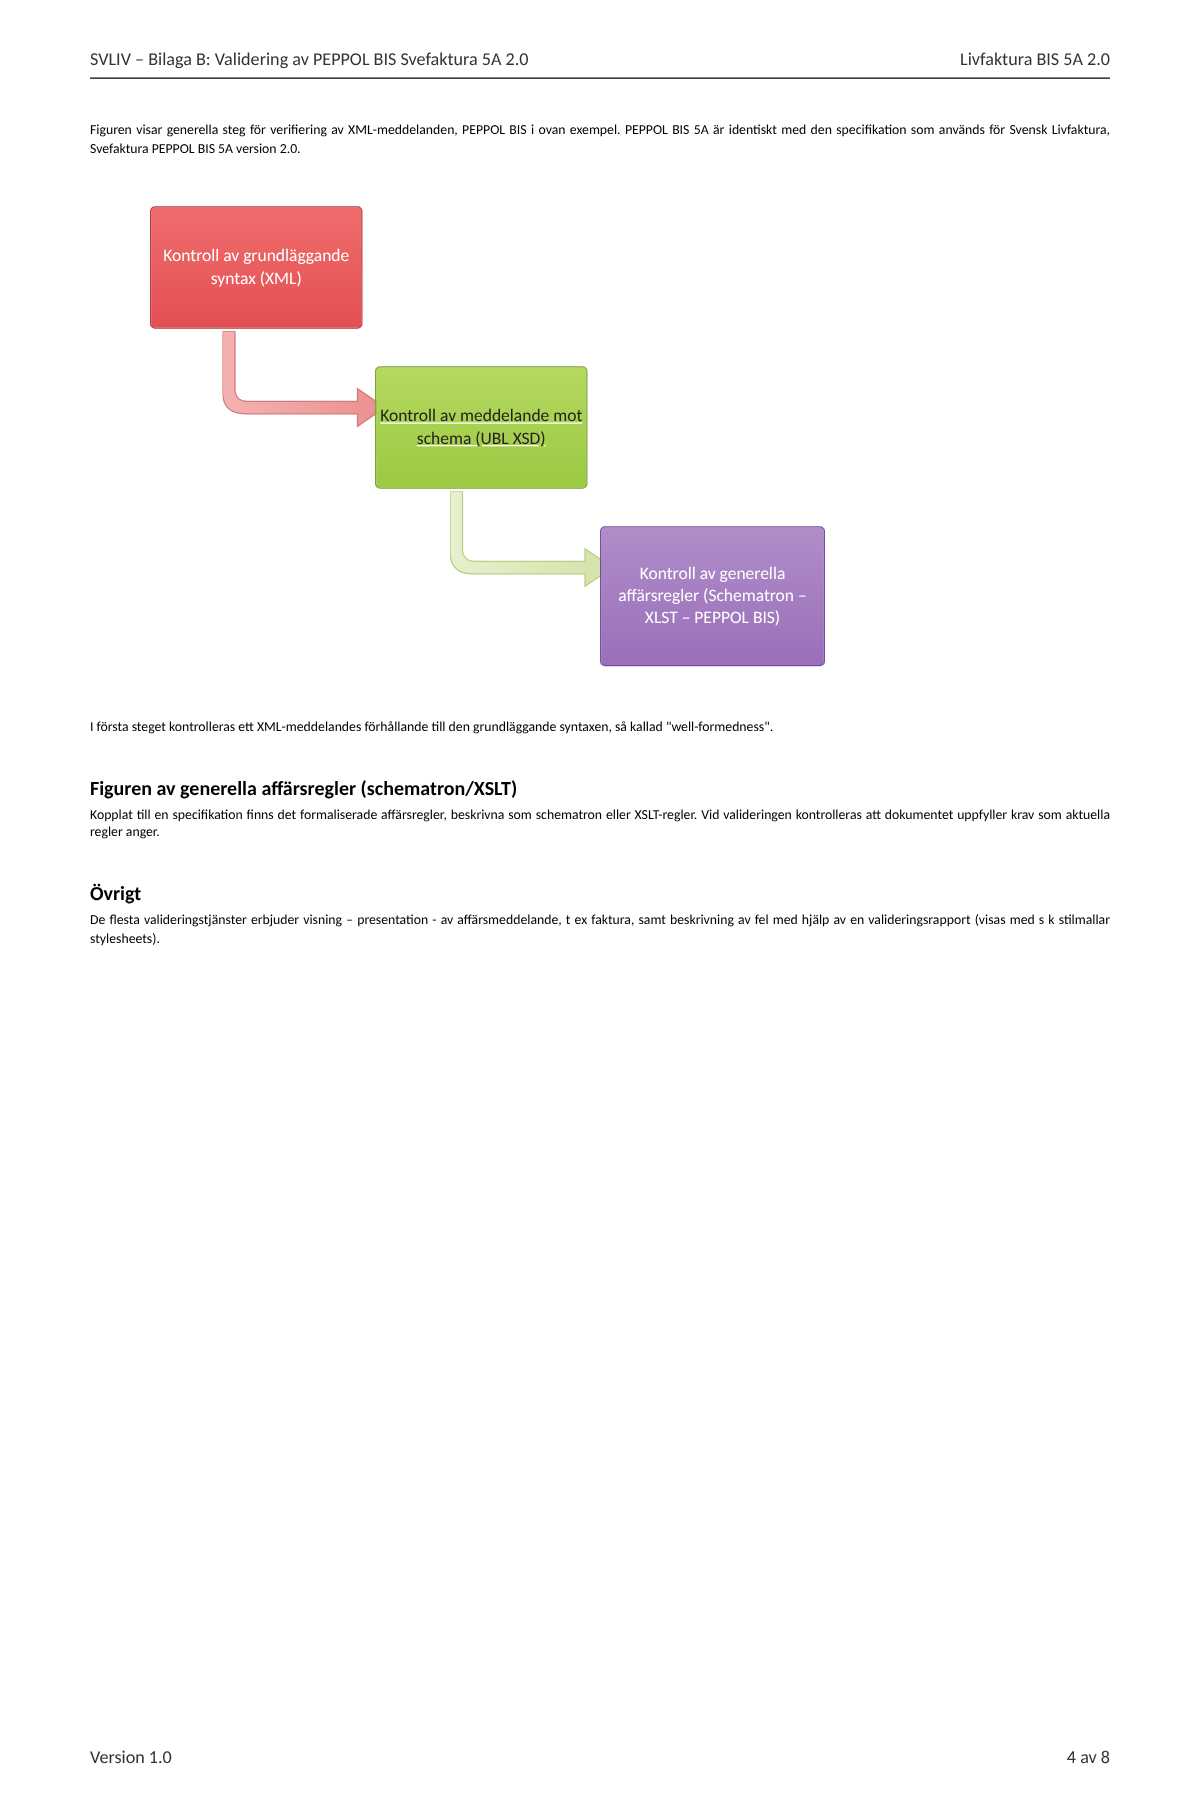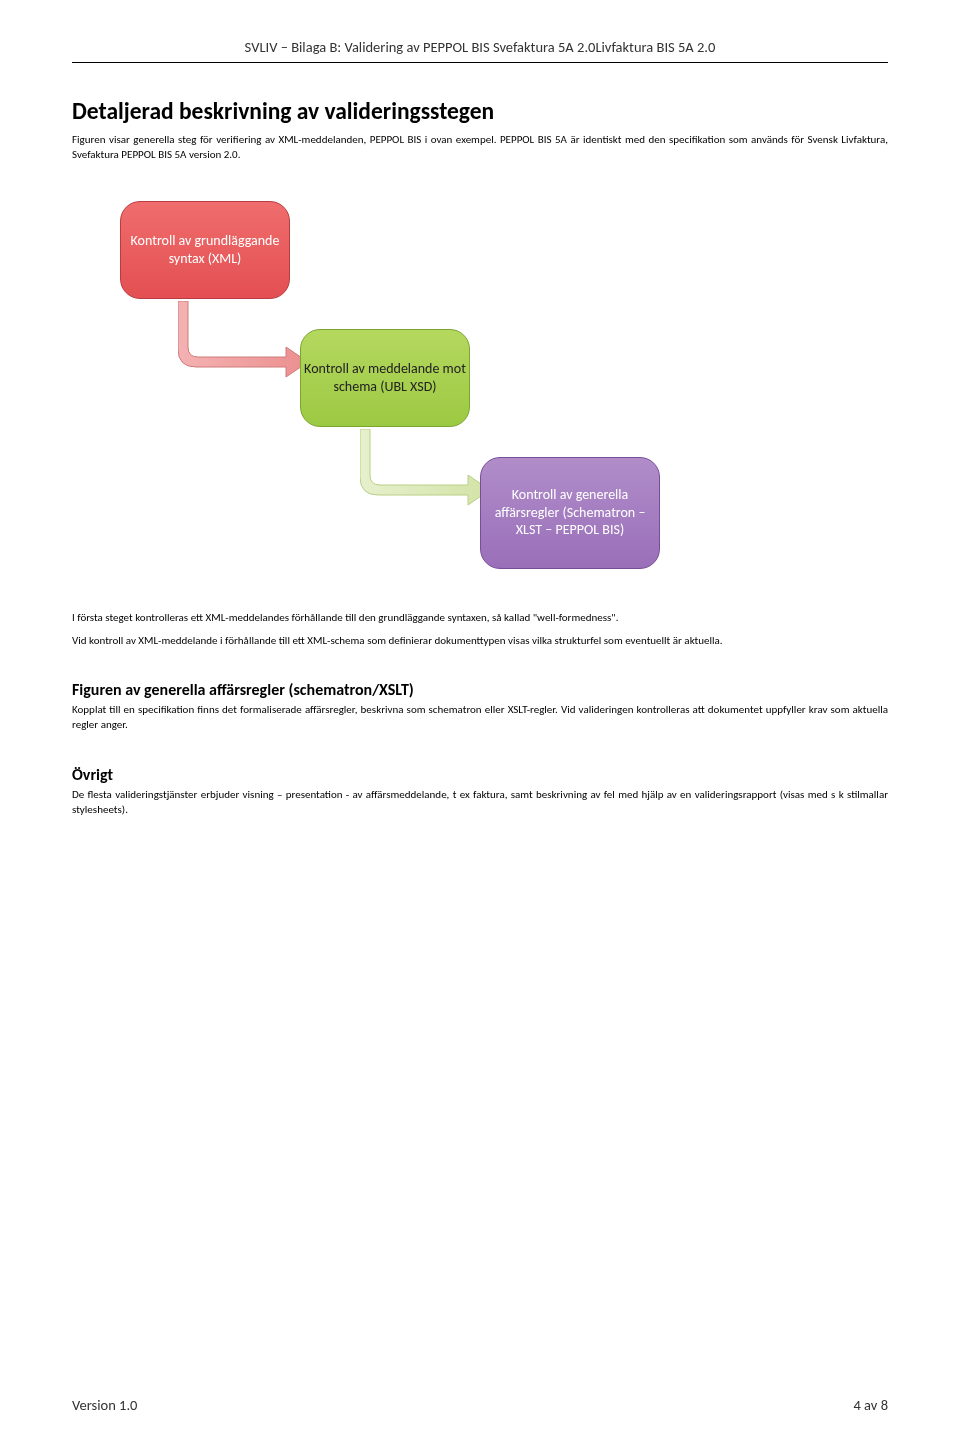--- a/index.html
+++ b/index.html
@@ -9,21 +9,21 @@
     background: #fff;
     font-family: Calibri, Arial, sans-serif;
     color: #000;
     position: relative;
   }
   .page {
     padding: 38px 72px 0 72px;
   }
   .header-row {
     display: flex;
-    justify-content: center;
+    justify-content: space-between;
     font-size: 14.5px;
     color: #333;
     margin-bottom: 6px;
   }
   .hr {
     border: none;
     border-top: 1px solid #000;
     margin-bottom: 34px;
   }
   h1.section-title {
@@ -40,39 +40,40 @@
   .diagram {
     width: 560px;
     height: 380px;
     margin: 38px 0 30px 48px;
     position: relative;
   }
   .box {
     position: absolute;
     width: 170px;
     height: 98px;
-    border-radius: 20px;
+    border-radius: 4px;
     display: flex;
     align-items: center;
     justify-content: center;
     text-align: center;
     color: #fff;
     font-size: 14px;
     font-weight: 500;
     line-height: 1.25;
   }
   .box-red {
     left: 0; top: 0;
     background: linear-gradient(180deg, #f06d6d 0%, #e34f52 100%);
     border: 1px solid #b83c40;
   }
   .box-green {
     left: 180px; top: 128px;
     background: linear-gradient(180deg, #b5d85f 0%, #9cc942 100%);
     border: 1px solid #7aa531;
+    text-decoration: underline;
   }
   .box-green .bt { color: #222; }
   .box-purple {
     left: 360px; top: 256px;
     width: 180px;
     height: 112px;
     background: linear-gradient(180deg, #b08dc9 0%, #9a6fb9 100%);
     border: 1px solid #7a4d99;
     justify-content: flex-end;
   }
@@ -107,21 +108,20 @@
 <body>
 
 <div class="page">
 
   <div class="header-row">
     <span>SVLIV – Bilaga B: Validering av PEPPOL BIS Svefaktura 5A 2.0</span>
     <span>Livfaktura BIS 5A 2.0</span>
   </div>
   <hr class="hr">
 
-  <h1 class="section-title">Detaljerad beskrivning av valideringsstegen</h1>
   <p class="body-text">Figuren visar generella steg för verifiering av XML-meddelanden, PEPPOL BIS i ovan exempel. PEPPOL BIS 5A är identiskt med den specifikation som används för Svensk Livfaktura, Svefaktura PEPPOL BIS 5A version 2.0.</p>
 
   <div class="diagram">
     <div class="box box-red">
       <span class="bt">Kontroll av grundläggande syntax (XML)</span>
     </div>
     <svg class="connector conn1" width="140" height="80">
       <defs>
         <linearGradient id="gradR" x1="0" y1="0" x2="1" y2="0">
           <stop offset="0%" stop-color="#f4b2b2"></stop>
@@ -142,21 +142,20 @@
       </defs>
       <path d="M10 0 L10 46 Q10 56 20 56 L108 56 L108 46 L130 61 L108 76 L108 66 L18 66 Q0 66 0 48 L0 0 Z" fill="url(#gradG)" stroke="#b9cf86" stroke-width="1"></path>
     </svg>
     <div class="box box-purple">
       <span class="bt">Kontroll av generella affärsregler (Schematron – XLST – PEPPOL BIS)</span>
     </div>
   </div>
 
   <p class="body-text">I första steget kontrolleras ett XML-meddelandes förhållande till den grundläggande syntaxen, så kallad "well-formedness".</p>
 
-  <p class="body-text">Vid kontroll av XML-meddelande i förhållande till ett XML-schema som definierar dokumenttypen visas vilka strukturfel som eventuellt är aktuella.</p>
 
   <h2 class="sub-h">Figuren av generella affärsregler (schematron/XSLT)</h2>
   <p class="body-text">Kopplat till en specifikation finns det formaliserade affärsregler, beskrivna som schematron eller XSLT-regler. Vid valideringen kontrolleras att dokumentet uppfyller krav som aktuella regler anger.</p>
 
   <h2 class="sub-h">Övrigt</h2>
   <p class="body-text">
     <span>De flesta valideringstjänster erbjuder visning – presentation - av affärsmeddelande, t ex faktura, samt beskrivning av fel med hjälp av en valideringsrapport (visas med s k stilmallar </span><span class="italic">stylesheets</span><span>).</span>
   </p>
 
 </div>

